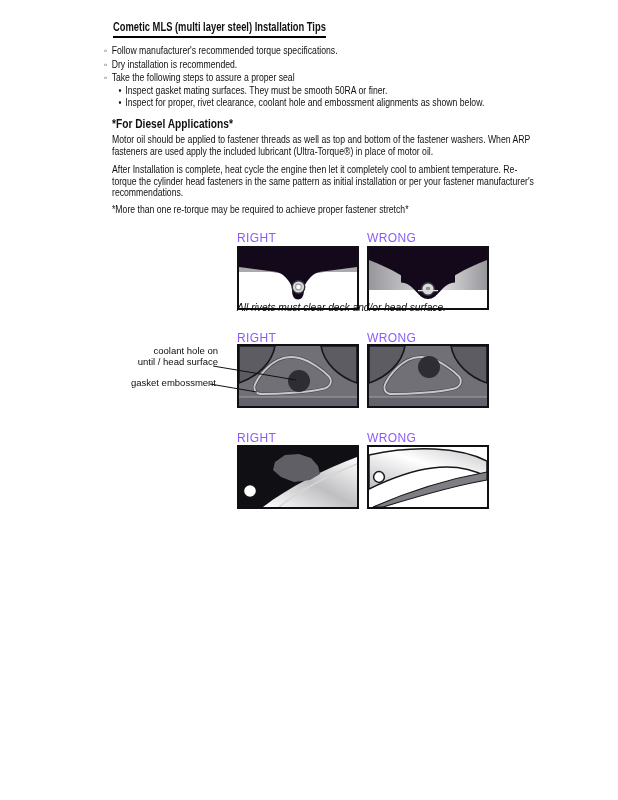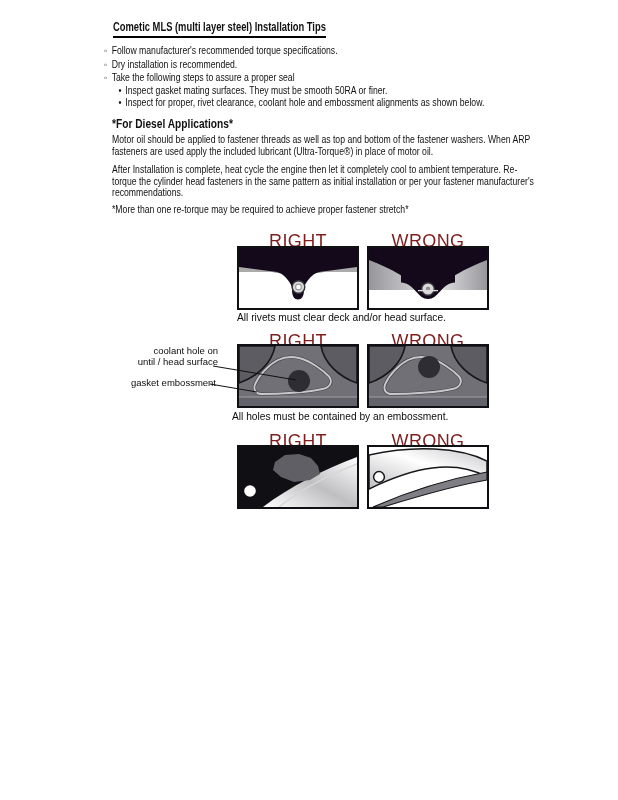--- a/index.html
+++ b/index.html
@@ -19,21 +19,21 @@
   .bullet{position:relative;padding-left:9px;}
   .bullet::before{content:"◦";position:absolute;left:0;top:0;font-size:10px;}
   .subwrap{margin-left:17px;line-height:12.5px;}
   .sub{position:relative;padding-left:8px;}
   .sub::before{content:"•";position:absolute;left:0;top:0;font-size:10px;}
   .h2{left:112px;top:117px;font-size:12px;font-weight:bold;white-space:nowrap;}
   .para{font-size:10.2px;line-height:11.5px;width:504px;}
   .p1{left:112px;top:134px;}
   .p2{left:112px;top:164px;}
   .p3{left:112px;top:204px;white-space:nowrap;}
-  .dlabel{width:122px;text-align:center;font-size:18px;letter-spacing:0.4px;color:#7f1d1d;}
+  .dlabel{width:122px;font-size:12px;letter-spacing:0.4px;color:#8b5cf6;}
   .dbox{border:2px solid #101014;display:block;}
   .caption{font-size:10.2px;color:#0c0c0c;}
   .pre{white-space:pre-line;}
   .ann{font-size:9.5px;line-height:10.5px;text-align:right;color:#0c0c0c;}
   .leaders{left:0;top:0;width:618px;height:800px;pointer-events:none;}
   .legal{left:105px;top:572px;width:423px;}
   .legal-inner{
     width:705px;transform:scale(0.6);transform-origin:0 0;
     font-size:9.2px;line-height:11px;color:#1c1c1c;
   }
@@ -89,21 +89,21 @@
     <rect width="118" height="60" fill="#14091a"></rect>
     <path d="M0,12 C22,20 40,32 55,42 L0,42 Z" fill="url(#g1l)"></path>
     <path d="M118,12 C96,20 78,32 63,42 L118,42 Z" fill="url(#g1r)"></path>
     <rect y="42" width="118" height="18" fill="#ffffff"></rect>
     <path d="M32,0 H86 V34.5 C80,34.5 76,38 71,43.5 C67,48 64,51 59,51 C54,51 51,48 47,43.5 C42,38 38,34.5 32,34.5 Z" fill="#14091a"></path>
     <circle cx="59" cy="41" r="6.3" fill="#d8d8d8" stroke="#33333a" stroke-width="1.4"></circle>
     <circle cx="59" cy="41" r="2.9" fill="#8f8f92" stroke="#e5e5e5" stroke-width="1"></circle>
     <line x1="49" y1="42.6" x2="69" y2="42.6" stroke="#dedede" stroke-width="1.3"></line>
   </svg>
 
-  <div class="abs caption" style="left:237px;top:312px;">All rivets must clear deck and/or head surface.</div>
+  <div class="abs caption" style="left:237px;top:302px;font-style:italic;">All rivets must clear deck and/or head surface.</div>
 
   <div class="abs dlabel" style="left:237px;top:331px;">RIGHT</div>
   <div class="abs dlabel" style="left:367px;top:331px;">WRONG</div>
 
   <div class="abs ann pre" style="right:407px;top:346px;width:120px;">coolant hole on
 until / head surface</div>
   <div class="abs ann" style="right:409px;top:378px;width:120px;">gasket embossment</div>
 
   <svg class="abs dbox" style="left:237px;top:344px;" width="118" height="60" viewBox="0 0 118 60">
     <rect width="118" height="60" fill="#707076"></rect>
@@ -120,21 +120,20 @@
     <rect width="118" height="60" fill="#707076"></rect>
     <path d="M0,0 H36 C33,17 18,31 0,37 Z" fill="#5c5c62" stroke="#17171b" stroke-width="1.6"></path>
     <path d="M118,0 H82 C85,17 100,31 118,37 Z" fill="#5c5c62" stroke="#17171b" stroke-width="1.6"></path>
     <rect y="51" width="118" height="9" fill="#63636b"></rect>
     <line x1="0" y1="51" x2="118" y2="51" stroke="#a0a0a4" stroke-width="1.1"></line>
     <path d="M23,48 C17,48 14,44 16,38.5 C20,29 30,18.5 39,14 C45.5,10.8 53,10.3 60,12 C71.5,15 84,24 90,30.5 C93.5,34.5 92,40.5 85.5,42.5 C70,46.5 38,48 23,48 Z" fill="none" stroke="#1c1c20" stroke-width="3.2" opacity="0.55"></path>
     <path d="M23,48 C17,48 14,44 16,38.5 C20,29 30,18.5 39,14 C45.5,10.8 53,10.3 60,12 C71.5,15 84,24 90,30.5 C93.5,34.5 92,40.5 85.5,42.5 C70,46.5 38,48 23,48 Z" fill="none" stroke="#c8c8ca" stroke-width="1.9"></path>
     <circle cx="60" cy="21" r="11" fill="#2d2d33"></circle>
   </svg>
 
-  <div class="abs caption" style="left:232px;top:411px;">All holes must be contained by an embossment.</div>
 
   <div class="abs dlabel" style="left:237px;top:431px;">RIGHT</div>
   <div class="abs dlabel" style="left:367px;top:431px;">WRONG</div>
 
   <svg class="abs dbox" style="left:237px;top:445px;" width="118" height="60" viewBox="0 0 118 60">
     <defs>
       <linearGradient id="g3r" x1="0" y1="1" x2="1" y2="0">
         <stop offset="0" stop-color="#ffffff"></stop>
           <stop offset="0.5" stop-color="#bfbfc2"></stop>
           <stop offset="1" stop-color="#ffffff"></stop>

